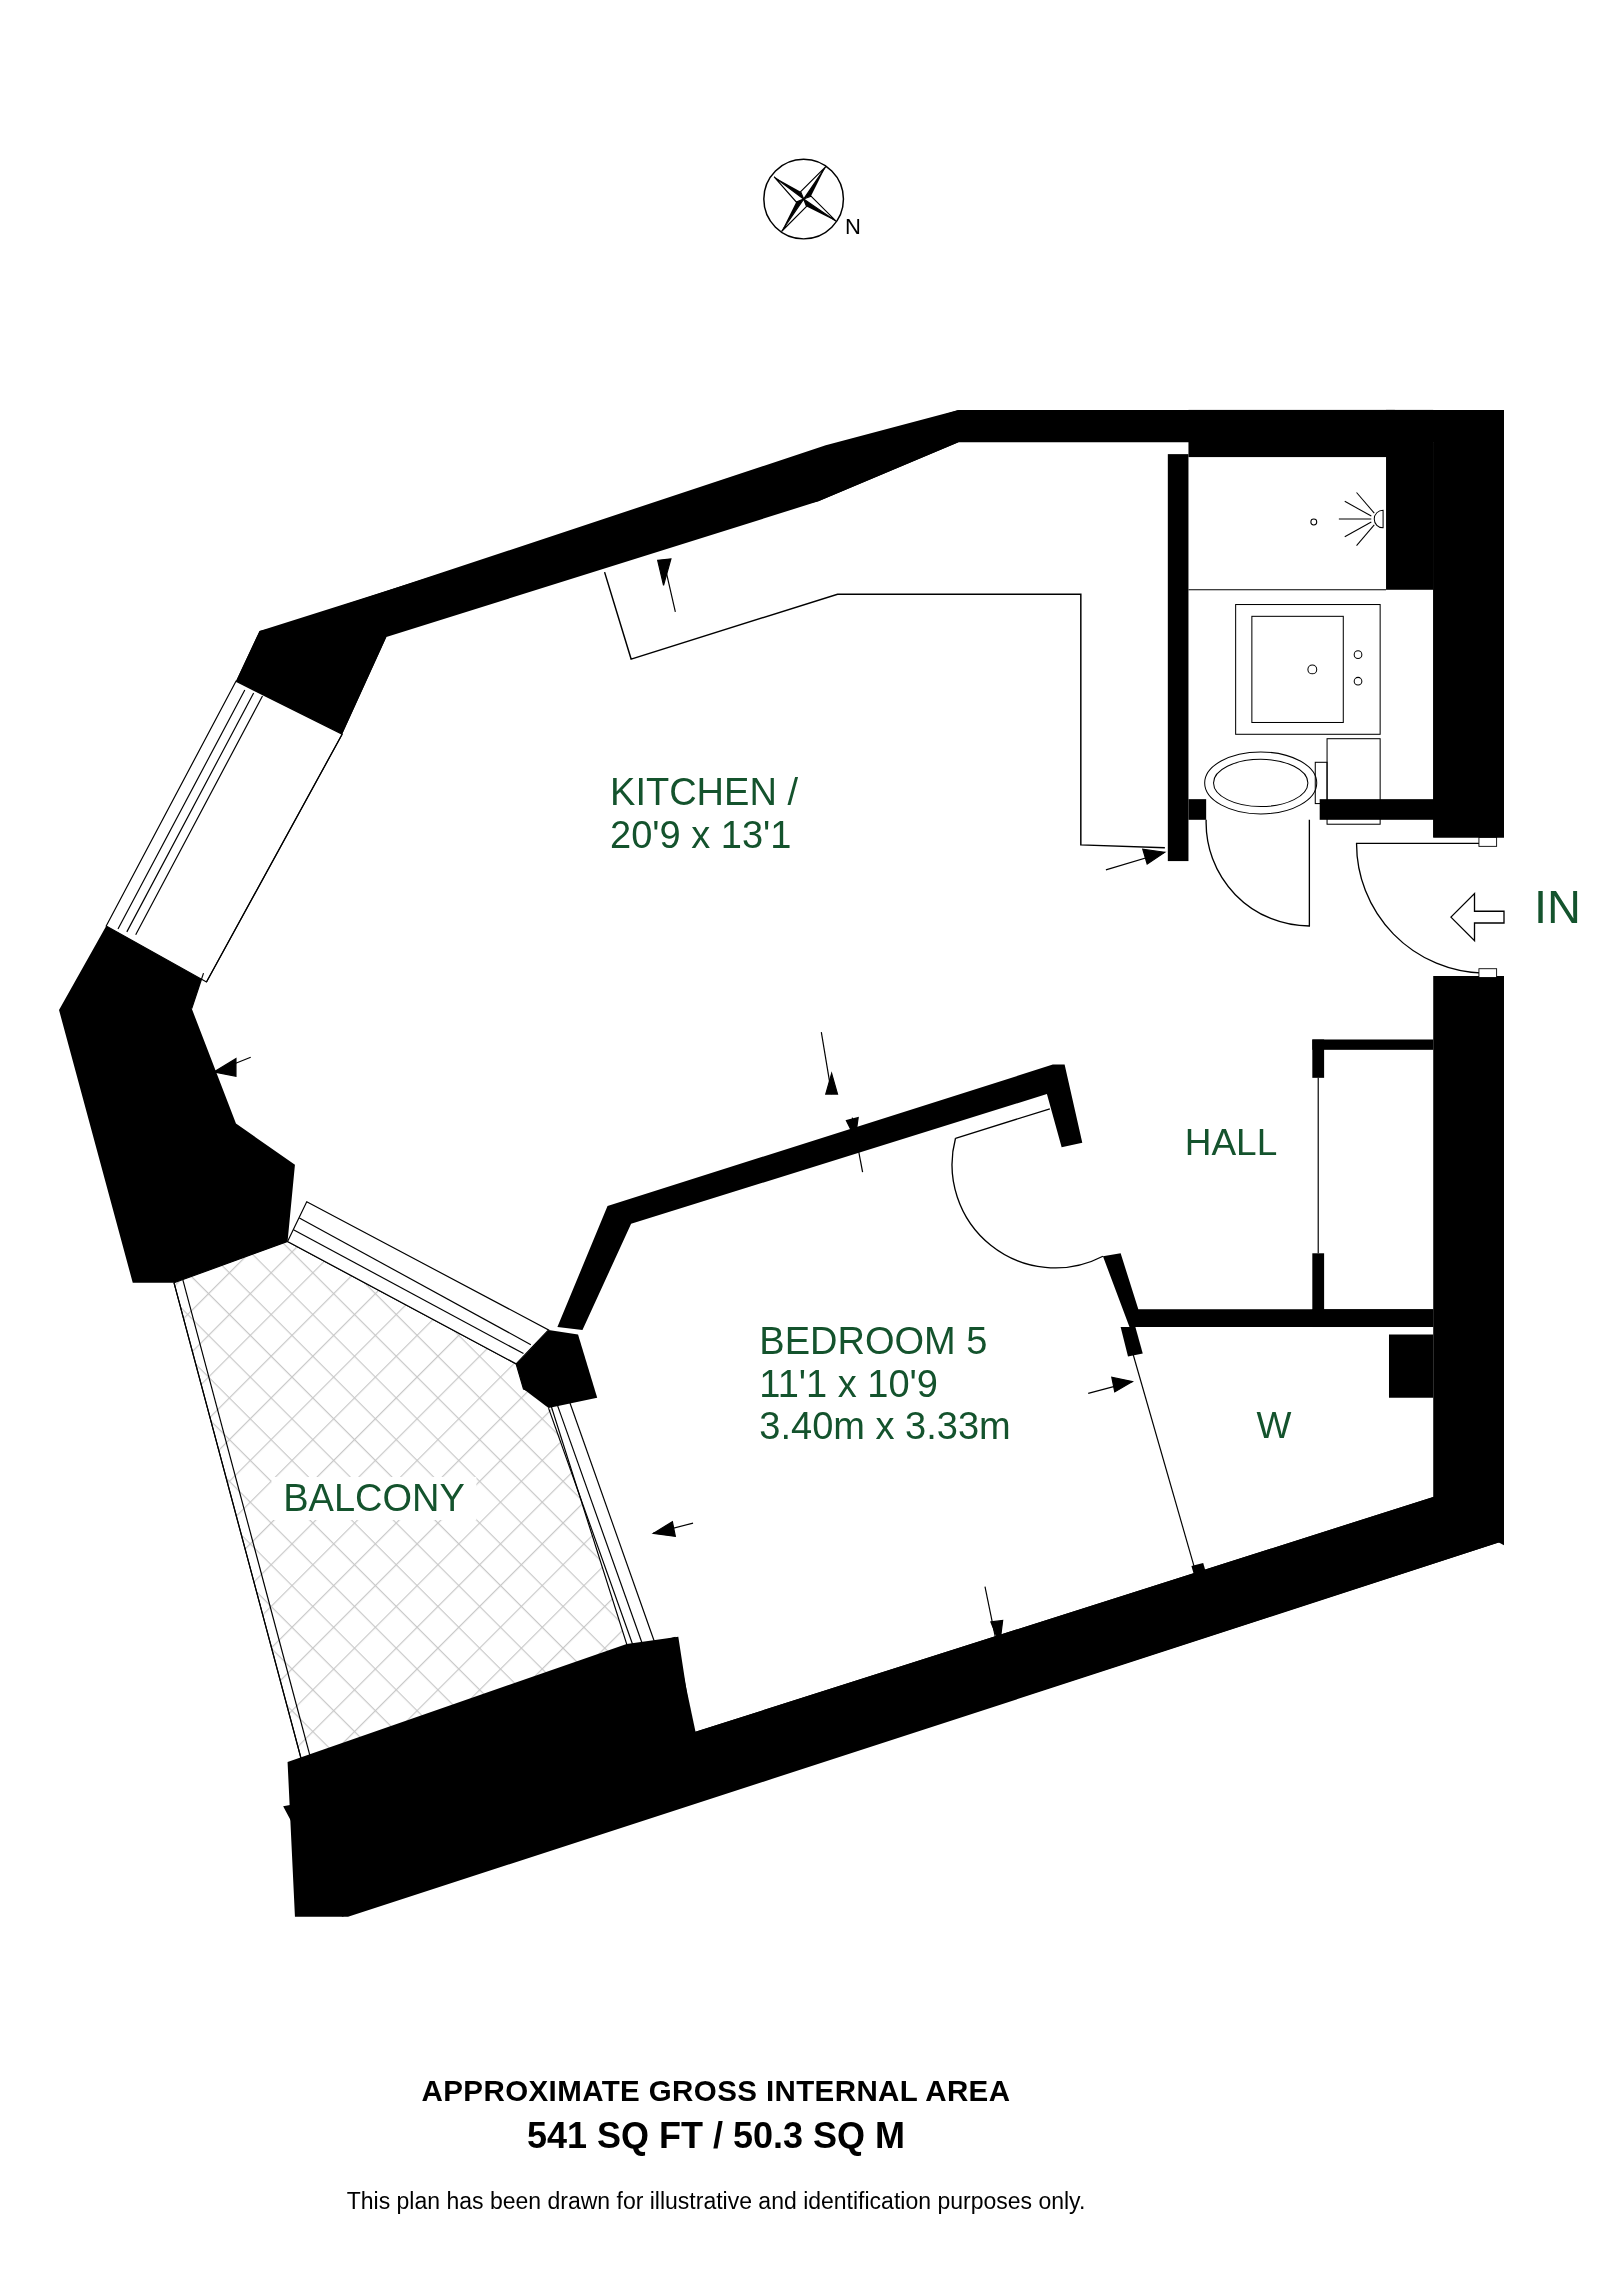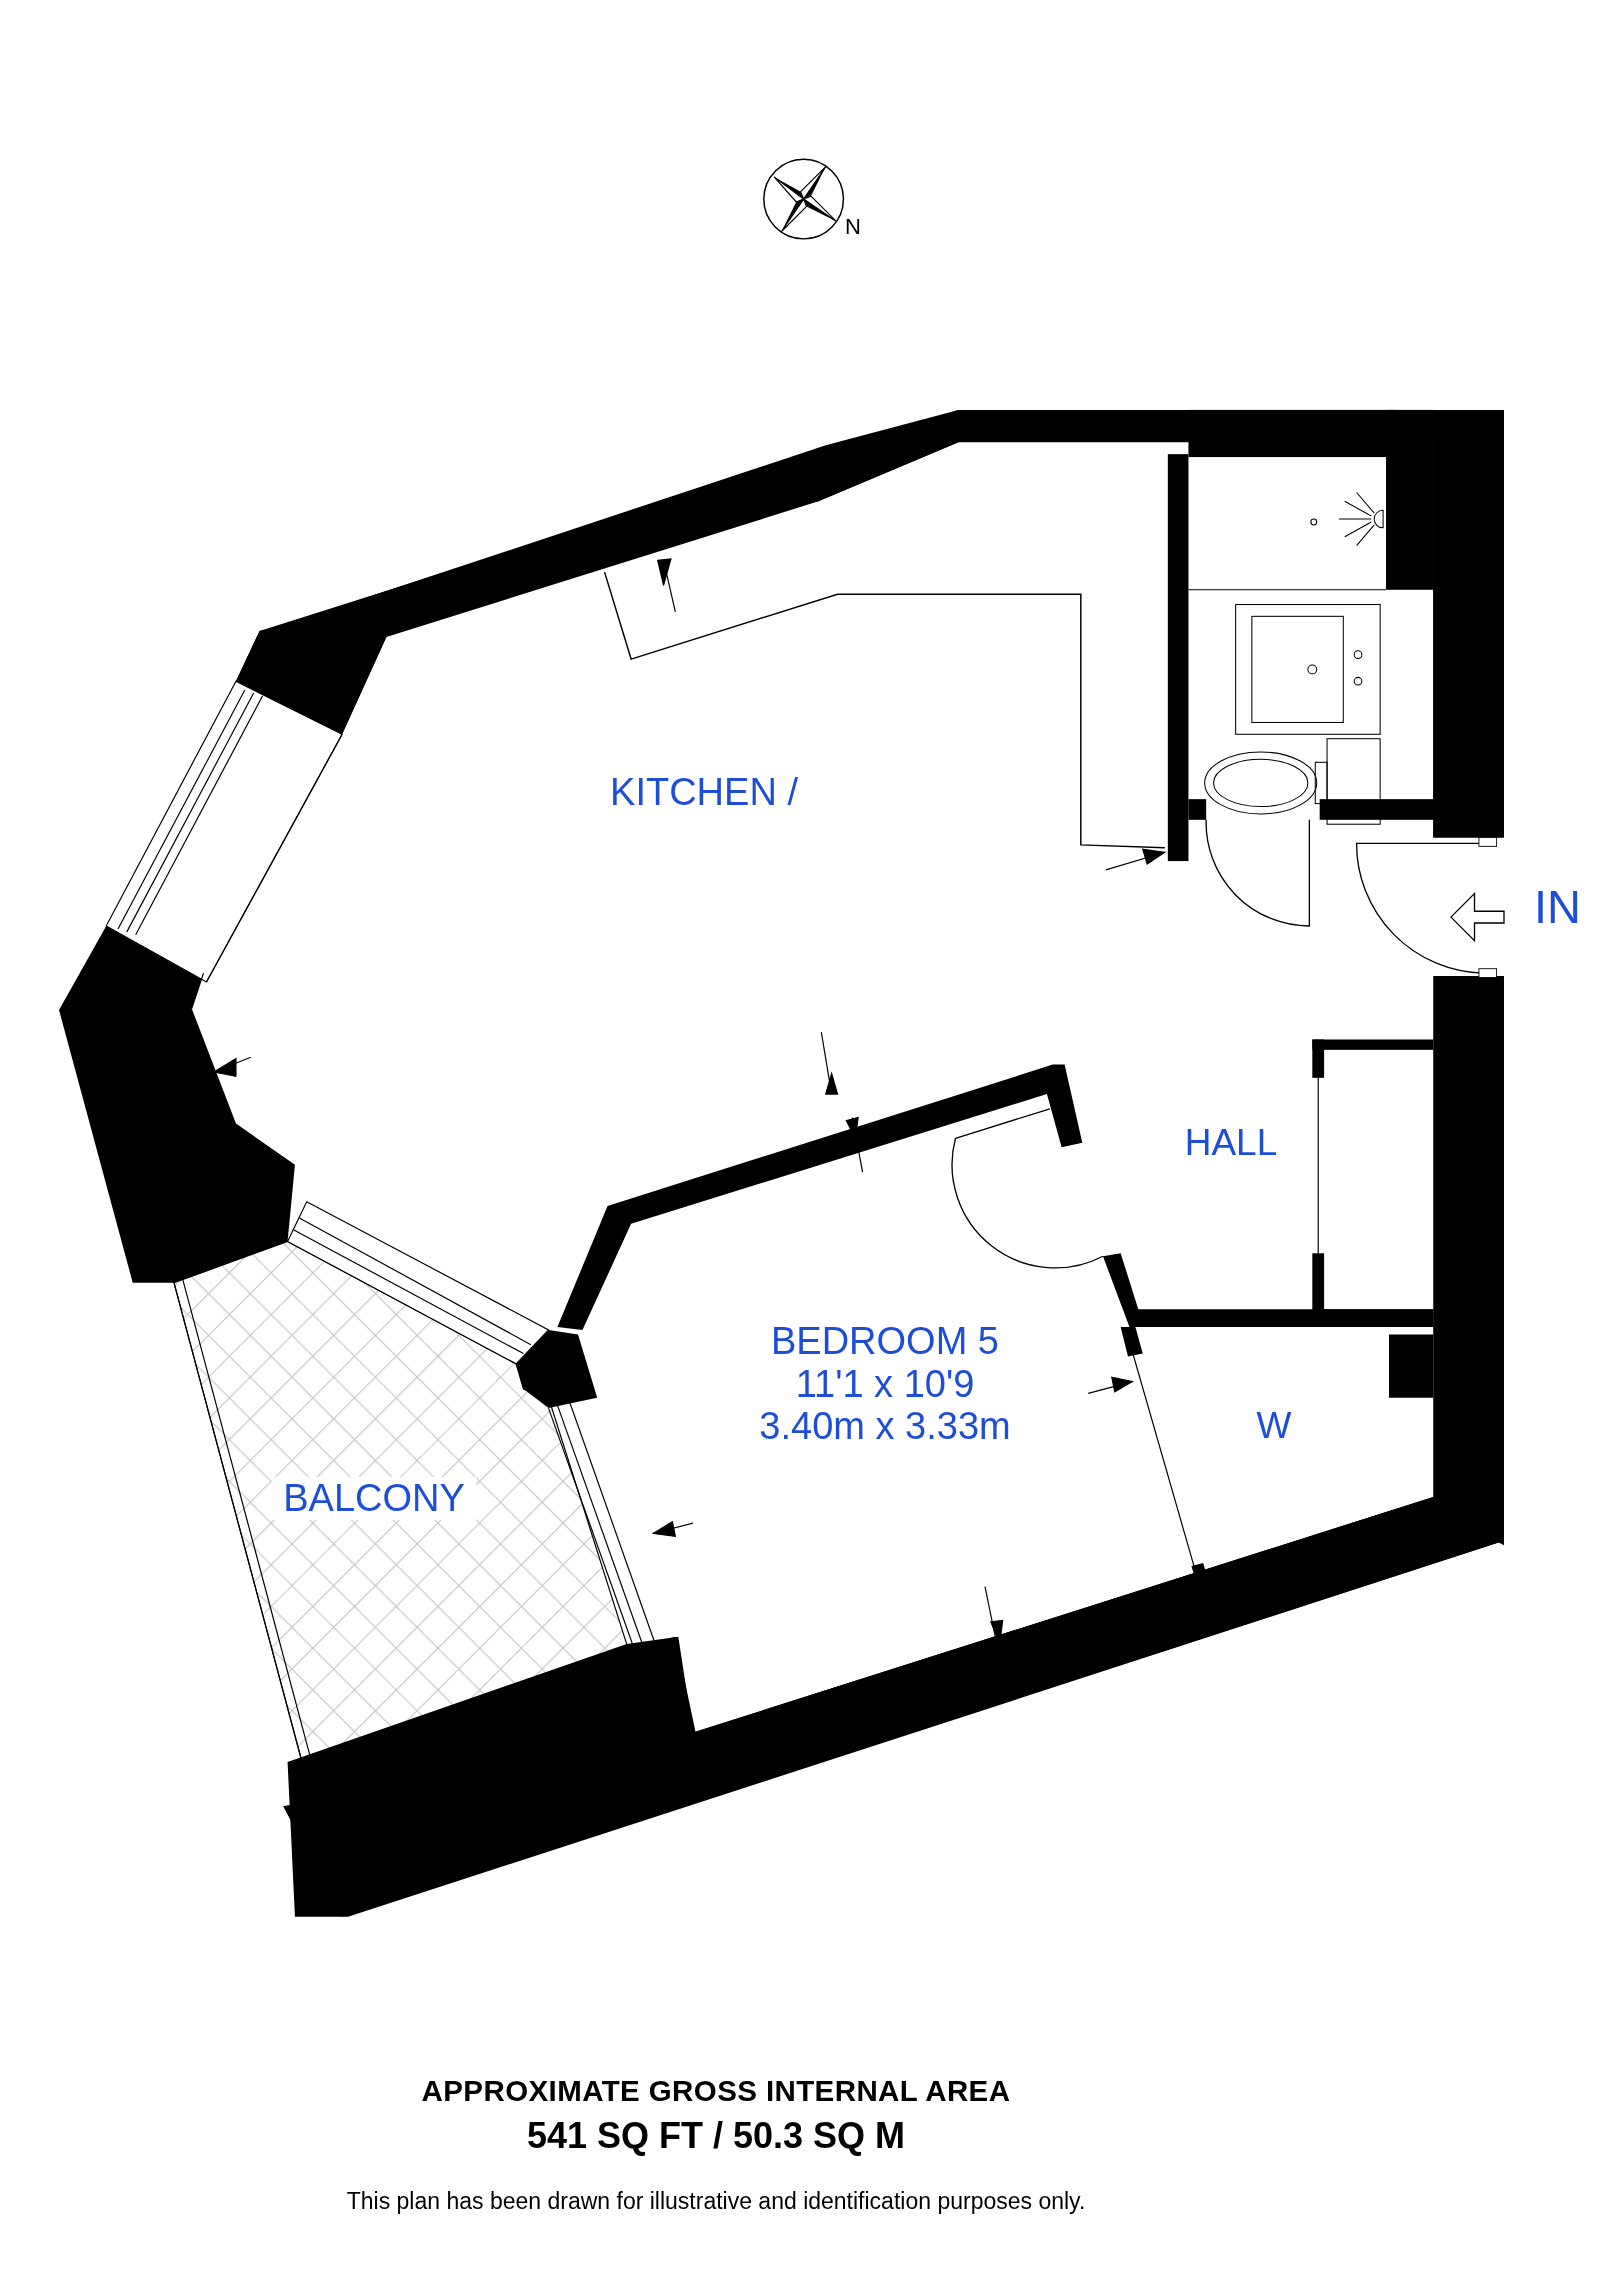--- a/index.html
+++ b/index.html
@@ -1,18 +1,18 @@
 <!DOCTYPE html>
 <html style="font-size:11.8px"><head>
 <meta charset="utf-8">
 <style>
   html, body { margin: 0; padding: 0; background: #ffffff; }
   body { width: 1622px; height: 2295px; position: relative; overflow: hidden; font-family: "Liberation Sans", sans-serif; }
   #plan { position: absolute; left: 0; top: 0; width: 1622px; height: 2295px; }
-  .room-label { position: absolute; text-align: center; color: #1d4ed8; font-family: "Liberation Sans", sans-serif; line-height: 1.12; white-space: nowrap; transform: translateX(-50%); }
+  .room-label { position: absolute; color: #14532d; font-family: "Liberation Sans", sans-serif; line-height: 1.12; white-space: nowrap; transform: translateX(-50%); }
   .room-label div { display: block; }
   .lbl-kitchen { left: 704px; top: 771px; font-size: 38px; }
   .lbl-bedroom { left: 885px; top: 1320px; font-size: 38px; }
   .lbl-balcony { left: 374px; top: 1477px; font-size: 38px; background: #fff; padding: 0 11.8px; }
   .lbl-hall { left: 1231px; top: 1122px; font-size: 37px; }
   .lbl-w { left: 1274px; top: 1405px; font-size: 37px; }
   .lbl-in { left: 1534px; top: 881px; font-size: 47px; transform: none; }
   .compass-n { position: absolute; left: 845px; top: 214px; font-size: 22px; color: #000; }
   .footer { position: absolute; left: 0; width: 1432px; text-align: center; color: #000; }
   .footer-title { top: 2074px; font-size: 29.5px; font-weight: bold; letter-spacing: 0.4px; }
@@ -175,20 +175,21 @@
 
   <g>
     <polygon points="984,622 1000,606 1000,618 1020,618 1020,626 1000,626 1000,638" fill="#fff" stroke="#000" stroke-width="0.9"></polygon>
   </g>
 </svg>
 
 <div class="compass-n">N</div>
 
 <div class="room-label lbl-kitchen">
   <div>KITCHEN /</div>
+  <div>20'9 x 13'1</div>
 </div>
 
 <div class="room-label lbl-bedroom">
   <div>BEDROOM 5</div>
   <div>11'1 x 10'9</div>
   <div>3.40m x 3.33m</div>
 </div>
 
 <div class="room-label lbl-balcony">BALCONY</div>
 <div class="room-label lbl-hall">HALL</div>

